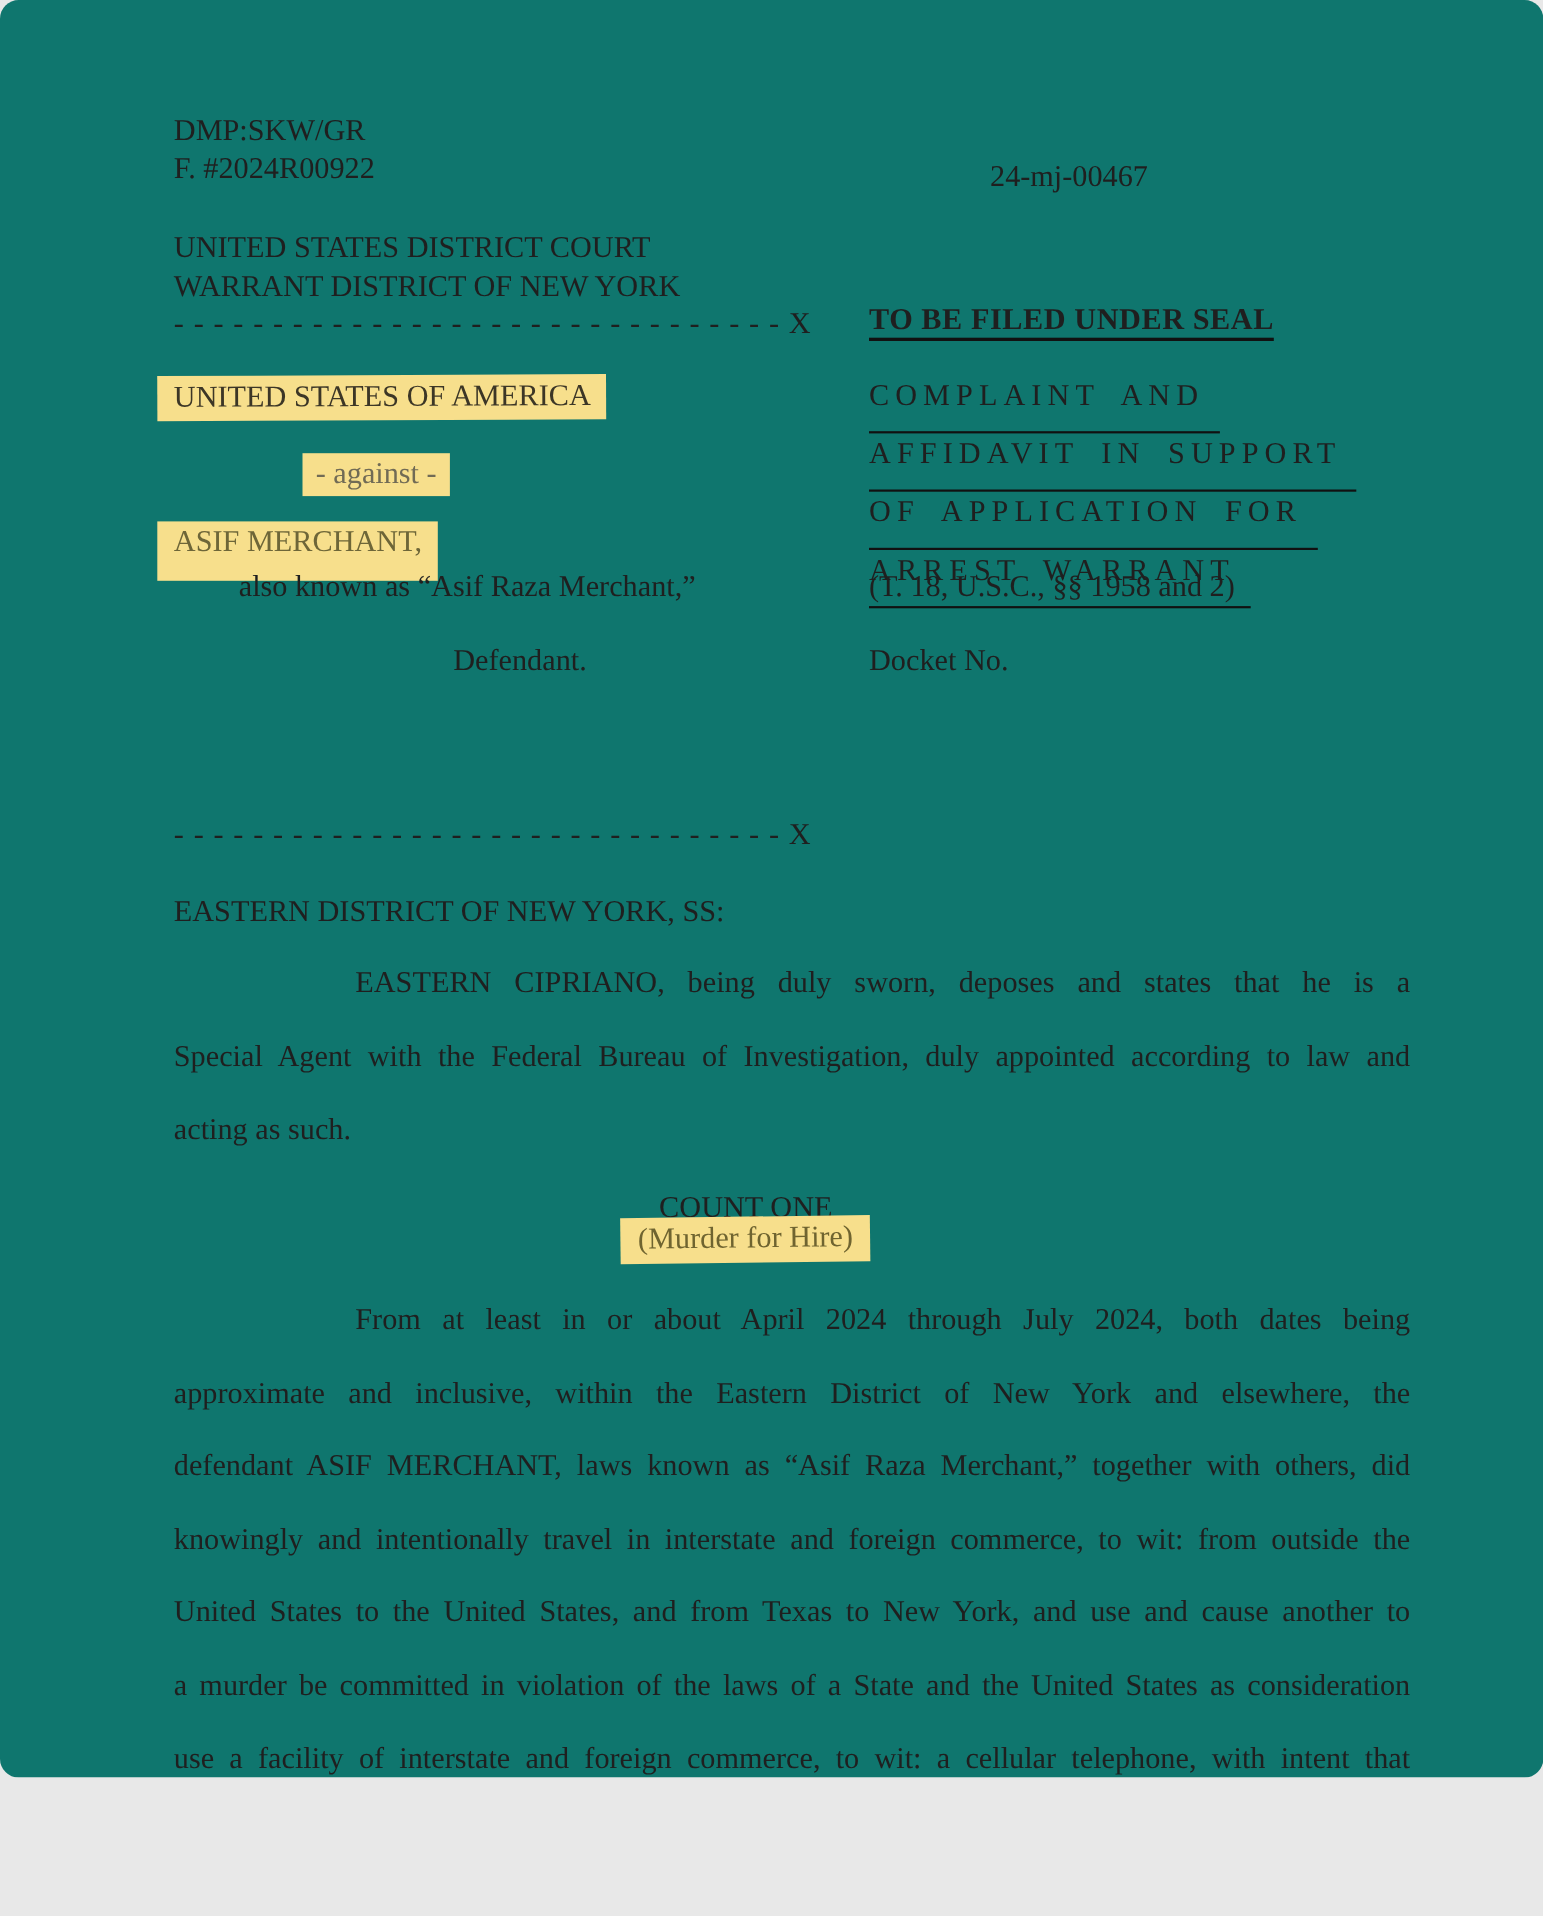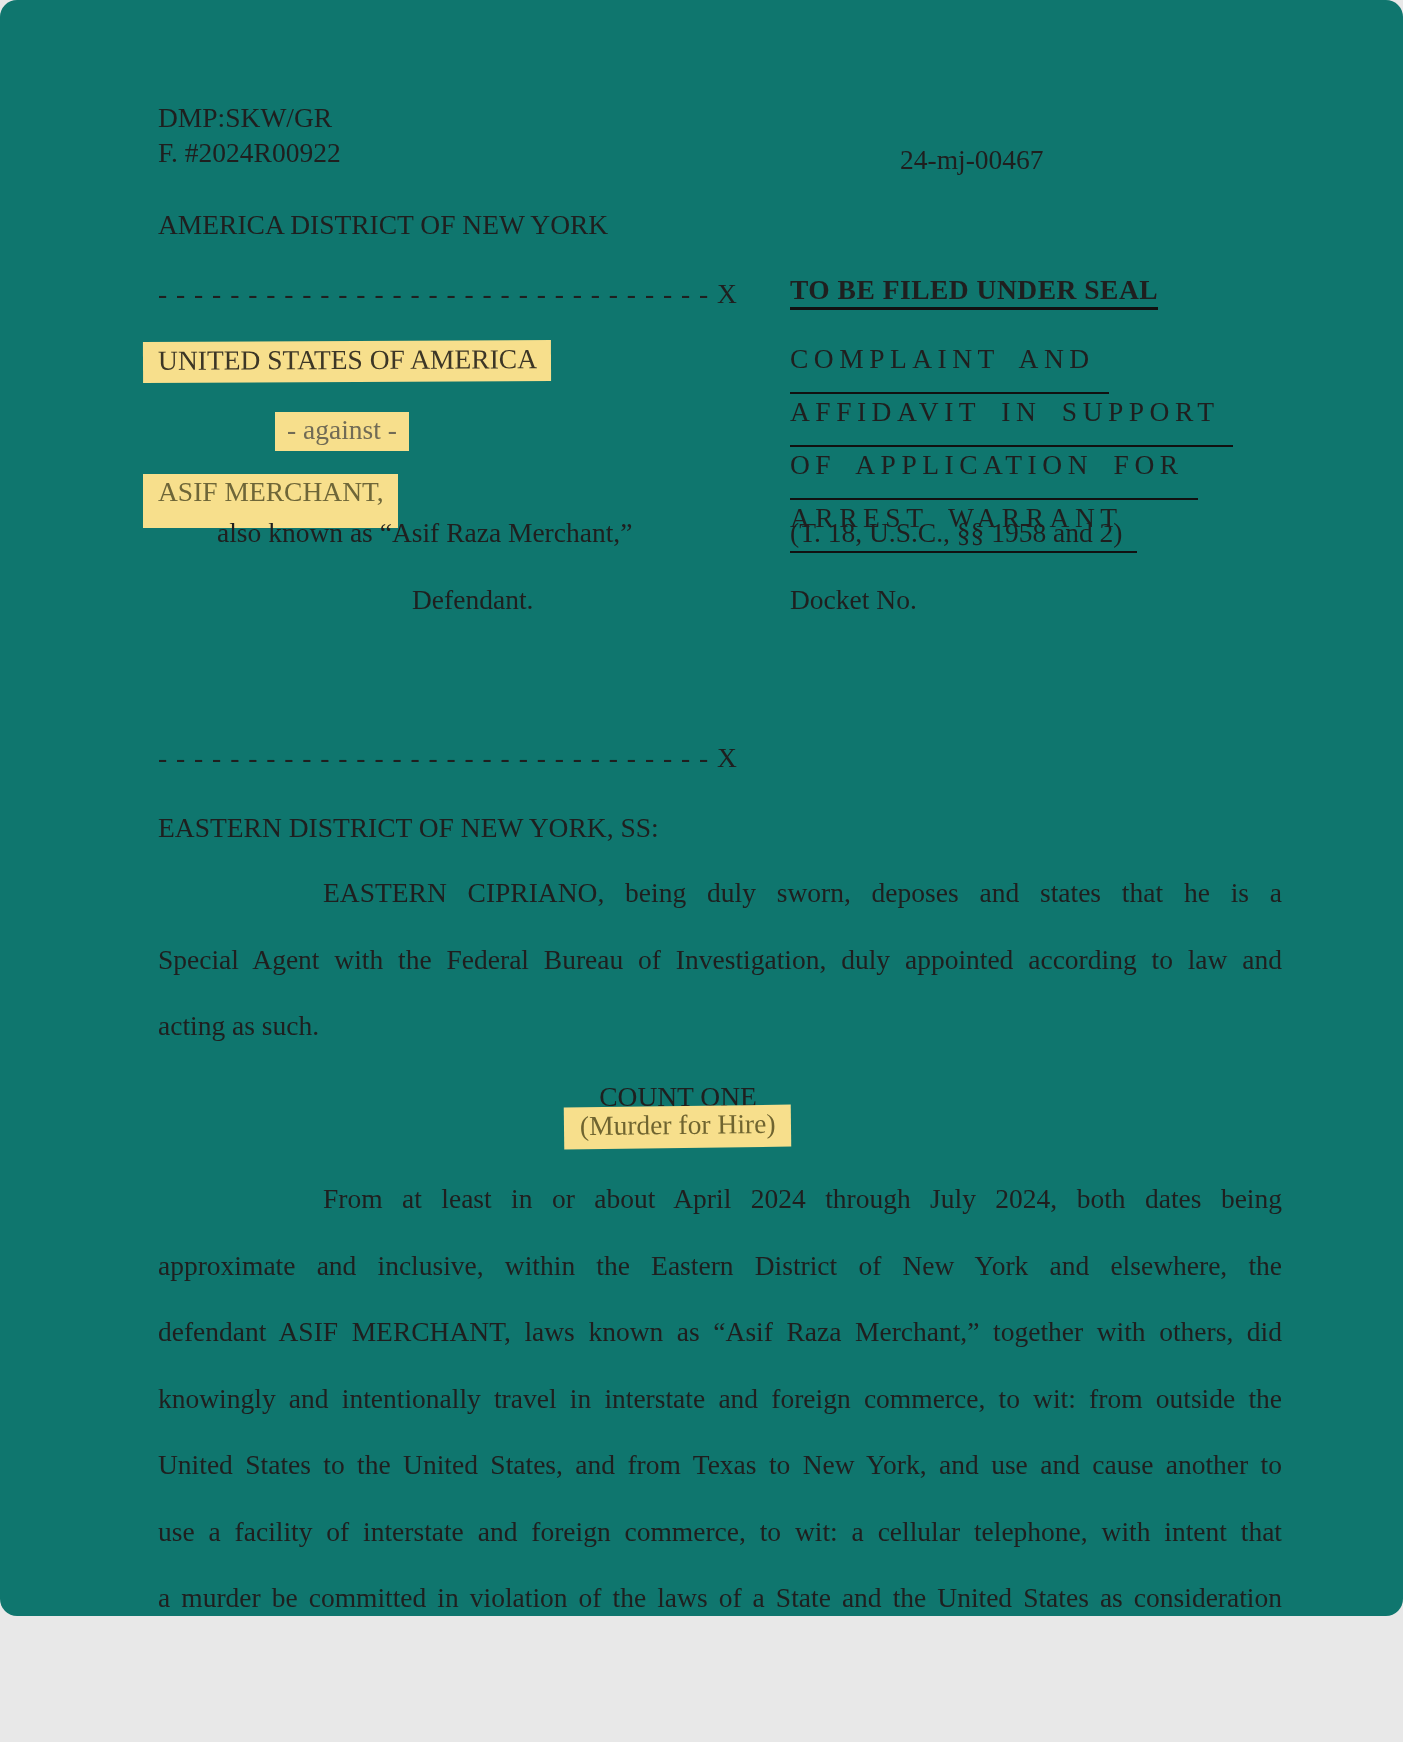--- a/index.html
+++ b/index.html
@@ -77,21 +77,22 @@
 <div class="page">
 
   <div class="abs lh35" style="left:158px;top:100px;">
     <div>DMP:SKW/GR</div>
     <div>F. #2024R00922</div>
   </div>
 
   <div class="abs" style="left:900px;top:144px;">24-mj-00467</div>
 
   <div class="abs lh35" style="left:158px;top:207px;">
-    <div class="caps">AMERICA DISTRICT OF NEW YORK</div>
+    <div class="caps">UNITED STATES DISTRICT COURT</div>
+    <div class="caps">WARRANT DISTRICT OF NEW YORK</div>
   </div>
 
   <div class="abs divider" style="left:158px;top:278px;">- - - - - - - - - - - - - - - - - - - - - - - - - - - - - - - X</div>
 
   <div class="abs" style="left:790px;top:274px;">
     <span class="seal">TO BE FILED UNDER SEAL</span>
   </div>
 
   <div class="abs" style="left:790px;top:344px;">
     <div class="title-line">COMPLAINT AND</div>
@@ -137,17 +138,17 @@
   <div class="abs centerwrap" style="top:1106px;">
     <span class="hl hl-murder" style="background-color: rgb(247, 223, 140);">(Murder for Hire)</span>
   </div>
 
   <div class="abs textcol para" style="left:158px;top:1166px;">
     <div class="jline indent">From at least in or about April 2024 through July 2024, both dates being</div>
     <div class="jline">approximate and inclusive, within the Eastern District of New York and elsewhere, the</div>
     <div class="jline">defendant ASIF MERCHANT, laws known as “Asif Raza Merchant,” together with others, did</div>
     <div class="jline">knowingly and intentionally travel in interstate and foreign commerce, to wit: from outside the</div>
     <div class="jline">United States to the United States, and from Texas to New York, and use and cause another to</div>
+    <div class="jline">a murder be committed in violation of the laws of a State and the United States as consideration</div>
     <div class="jline">use a facility of interstate and foreign commerce, to wit: a cellular telephone, with intent that</div>
-    <div class="jline">a murder be committed in violation of the laws of a State and the United States as consideration</div>
   </div>
 
 </div>
 
 </body></html>

